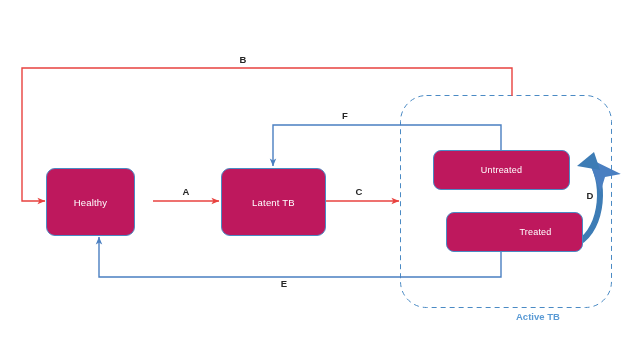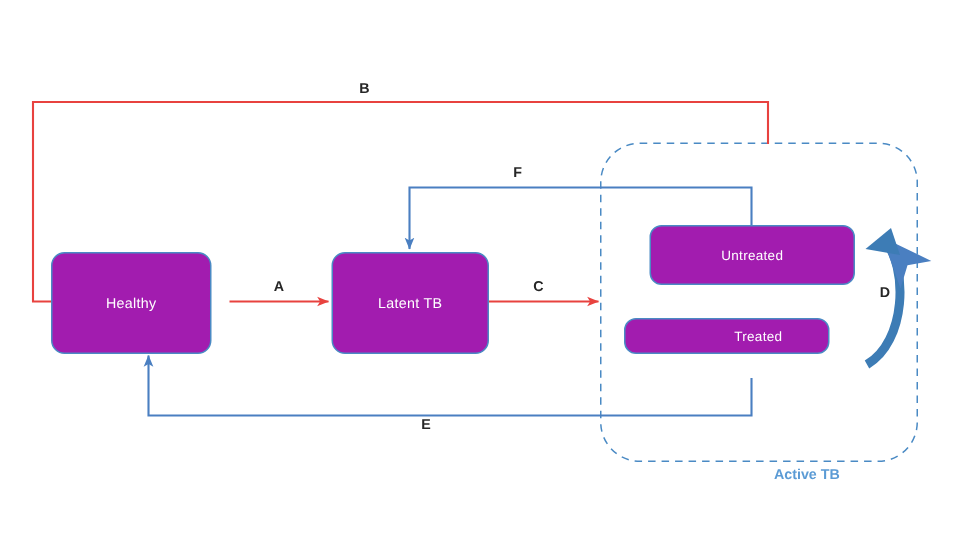--- a/index.html
+++ b/index.html
@@ -20,21 +20,21 @@
   }
   #diagram-svg {
     position: absolute;
     left: 0;
     top: 0;
     width: 640px;
     height: 360px;
   }
   .node-box {
     position: absolute;
-    background: #a21caf;
+    background: #be185d;
     border: 1px solid #4a8ac4;
     border-radius: 9px;
     box-sizing: border-box;
     display: flex;
     align-items: center;
     justify-content: center;
     color: #ffffff;
     font-size: 9.5px;
     letter-spacing: 0.2px;
     font-family: "Liberation Sans", sans-serif;
@@ -86,33 +86,33 @@
     <path d="M 326,201 L 399,201" fill="none" stroke="#e8423f" stroke-width="1.4" marker-end="url(#arrow-red)"></path>
 
     <path d="M 501,150 L 501,125 L 273,125 L 273,166" fill="none" stroke="#4a7fc1" stroke-width="1.4" marker-end="url(#arrow-blue)"></path>
 
     <path d="M 501,252 L 501,277 L 99,277 L 99,237" fill="none" stroke="#4a7fc1" stroke-width="1.4" marker-end="url(#arrow-blue)"></path>
 
     <path d="M 578,243 C 604,228 606,178 589,159" fill="none" stroke="#3d7cb5" stroke-width="6" stroke-linecap="butt" marker-end="url(#arrow-blue)"></path>
     <path d="M 594,152 L 600,170 L 577,166 Z" fill="#3d7cb5"></path>
   </svg>
 
-  <div class="node-box" style="left:34px; top:168px; width:107px; height:68px;">
+  <div class="node-box" style="left:46px; top:168px; width:89px; height:68px;">
     <span>Healthy</span>
   </div>
 
   <div class="node-box" style="left:221px; top:168px; width:105px; height:68px;">
     <span>Latent TB</span>
   </div>
 
   <div class="node-box small" style="left:433px; top:150px; width:137px; height:40px;">
     <span>Untreated</span>
   </div>
 
-  <div class="node-box small" style="left:416px; top:212px; width:137px; height:24px;padding-left:42px;">
+  <div class="node-box small" style="left:446px; top:212px; width:137px; height:40px;padding-left:42px;">
     <span>Treated</span>
   </div>
 
   <div class="group-label" style="left:516px; top:263px;">Active TB</div>
 
   <div class="edge-label" style="left:174px; top:186px; width:24px;">A</div>
 
   <div class="edge-label" style="left:231px; top:54px; width:24px;">B</div>
 
   <div class="edge-label" style="left:347px; top:186px; width:24px;">C</div>

